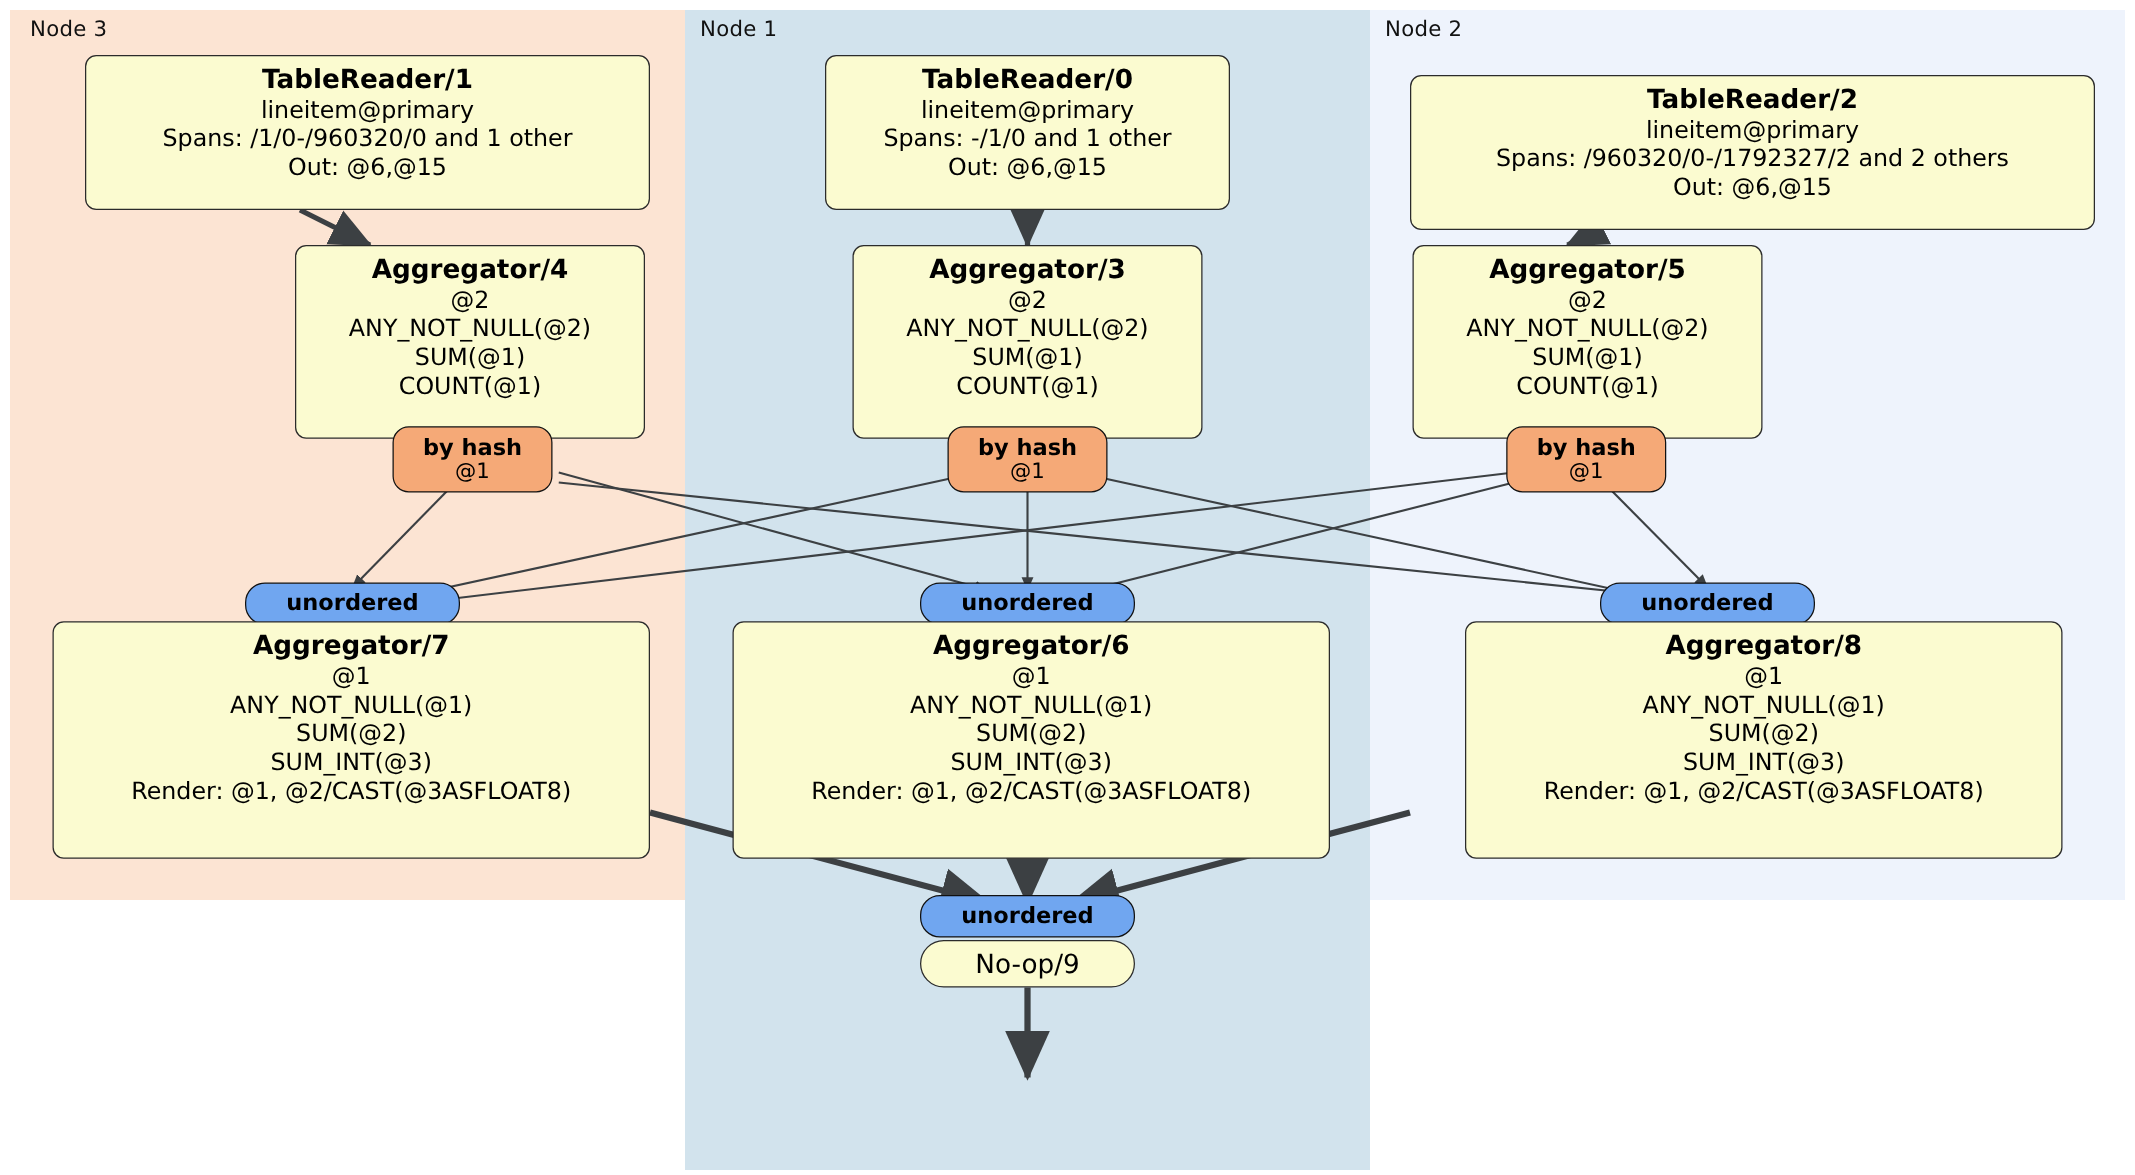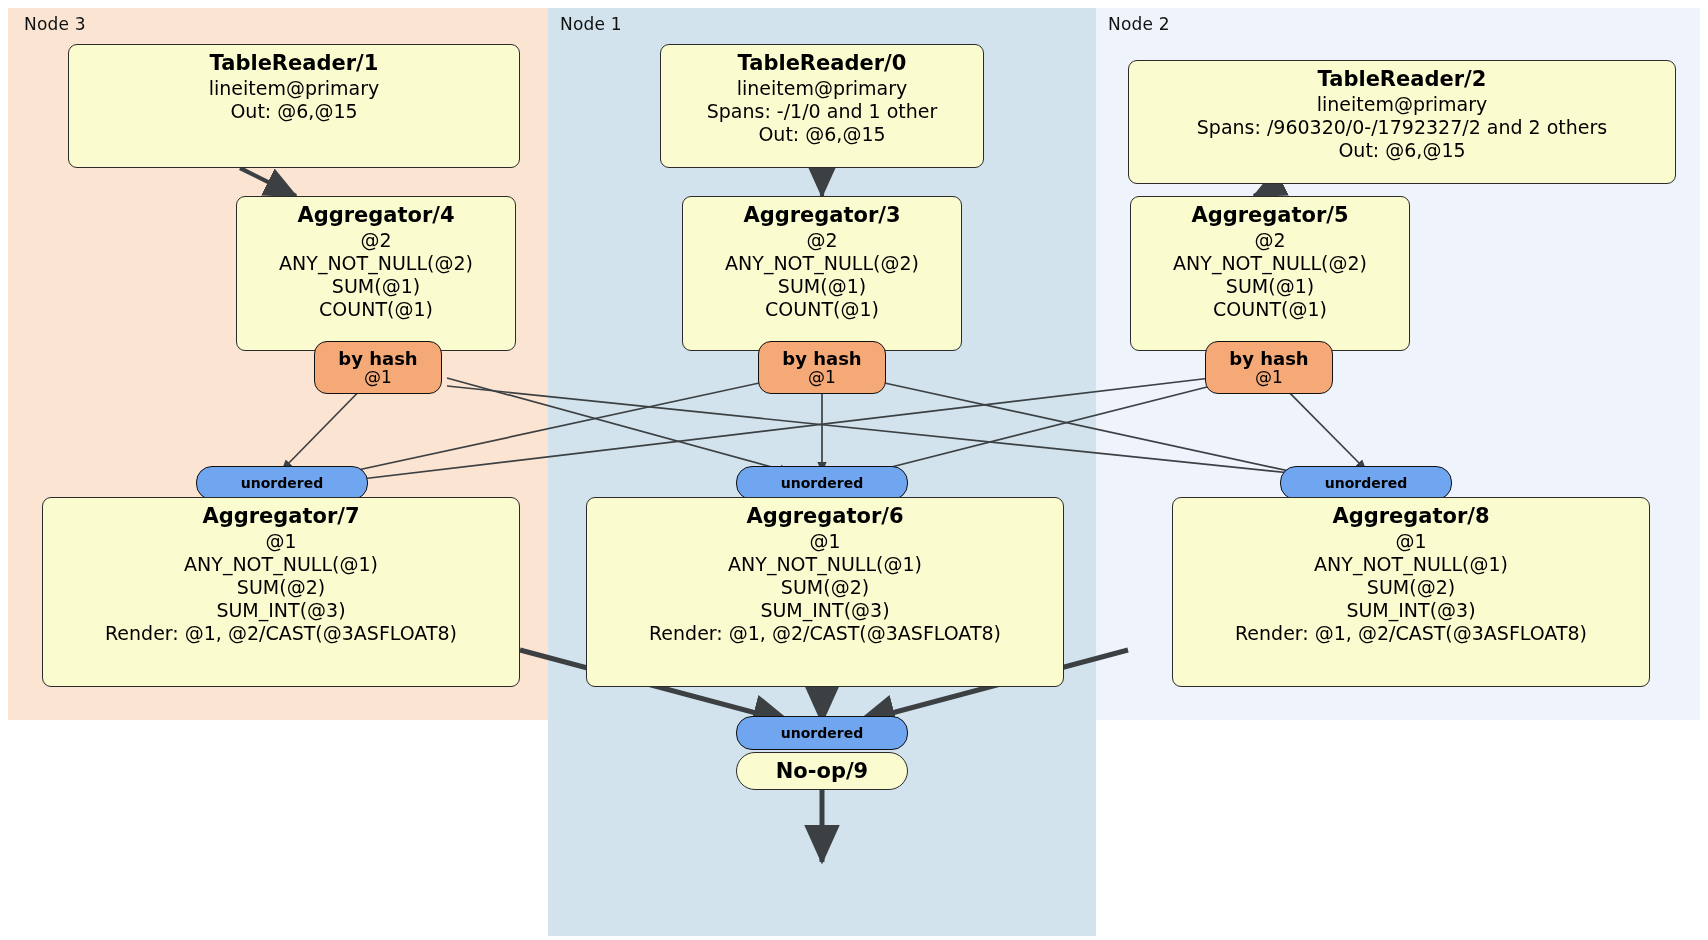--- a/index.html
+++ b/index.html
@@ -17,31 +17,31 @@
        background:#fbfbd0;border:1.6px solid #2b2b2b;border-radius:9px;
        display:flex;flex-direction:column;align-items:center;
        justify-content:flex-start;padding:6px 10px 18px 10px;
        text-align:center;color:#000;}
   .box .ttl{font-weight:bold;font-size:21px;line-height:1.22;white-space:nowrap;}
   .box .ln{font-size:19px;line-height:1.21;white-space:nowrap;}
 
   .soloBox{position:absolute;box-sizing:border-box;background:#fbfbd0;
        border:1.6px solid #2b2b2b;border-radius:19px;display:flex;
        align-items:center;justify-content:center;color:#000;
-       font-weight:bold;font-size:21px;white-space:nowrap;}
+       font-weight:normal;font-size:21px;white-space:nowrap;}
 
   
   .pill{position:absolute;box-sizing:border-box;border:1.6px solid #111;
         display:flex;flex-direction:column;align-items:center;
         justify-content:center;text-align:center;color:#000;}
   .pill.hash{background:#f5a977;border-radius:13px;padding-top:1px;}
   .pill.hash .p1{font-weight:bold;font-size:18px;line-height:1.05;}
   .pill.hash .p2{font-size:17px;line-height:1.05;}
   .pill.unord{background:#70a6f0;border-radius:16px;}
-  .pill.unord .p1{font-weight:bold;font-size:14px;line-height:1;}
+  .pill.unord .p1{font-weight:bold;font-size:18px;line-height:1;}
 
   svg.edges{position:absolute;left:0;top:0;width:1708px;height:940px;
             pointer-events:none;}
 </style>
 </head>
 <body>
 
 <div id="stage">
 
   <div class="panel" style="left:8px;top:8px;width:540px;height:712px;background:#fce4d3;">
@@ -88,20 +88,21 @@
     <path d="M520,650 L790,722" stroke="#3c4043" stroke-width="5" fill="none" marker-end="url(#ah)"></path>
     <path d="M822,686 L822,722" stroke="#3c4043" stroke-width="5" fill="none" marker-end="url(#ah)"></path>
     <path d="M1128,650 L858,722" stroke="#3c4043" stroke-width="5" fill="none" marker-end="url(#ah)"></path>
 
     <path d="M822,790 L822,862" stroke="#3c4043" stroke-width="5" fill="none" marker-end="url(#ah)"></path>
   </svg>
 
   <div class="box" style="left:68px;top:44px;width:452px;height:124px;">
     <div class="ttl">TableReader/1</div>
     <div class="ln">lineitem@primary</div>
+    <div class="ln">Spans: /1/0-/960320/0 and 1 other</div>
     <div class="ln">Out: @6,@15</div>
   </div>
 
   <div class="box" style="left:660px;top:44px;width:324px;height:124px;">
     <div class="ttl">TableReader/0</div>
     <div class="ln">lineitem@primary</div>
     <div class="ln">Spans: -/1/0 and 1 other</div>
     <div class="ln">Out: @6,@15</div>
   </div>
 

